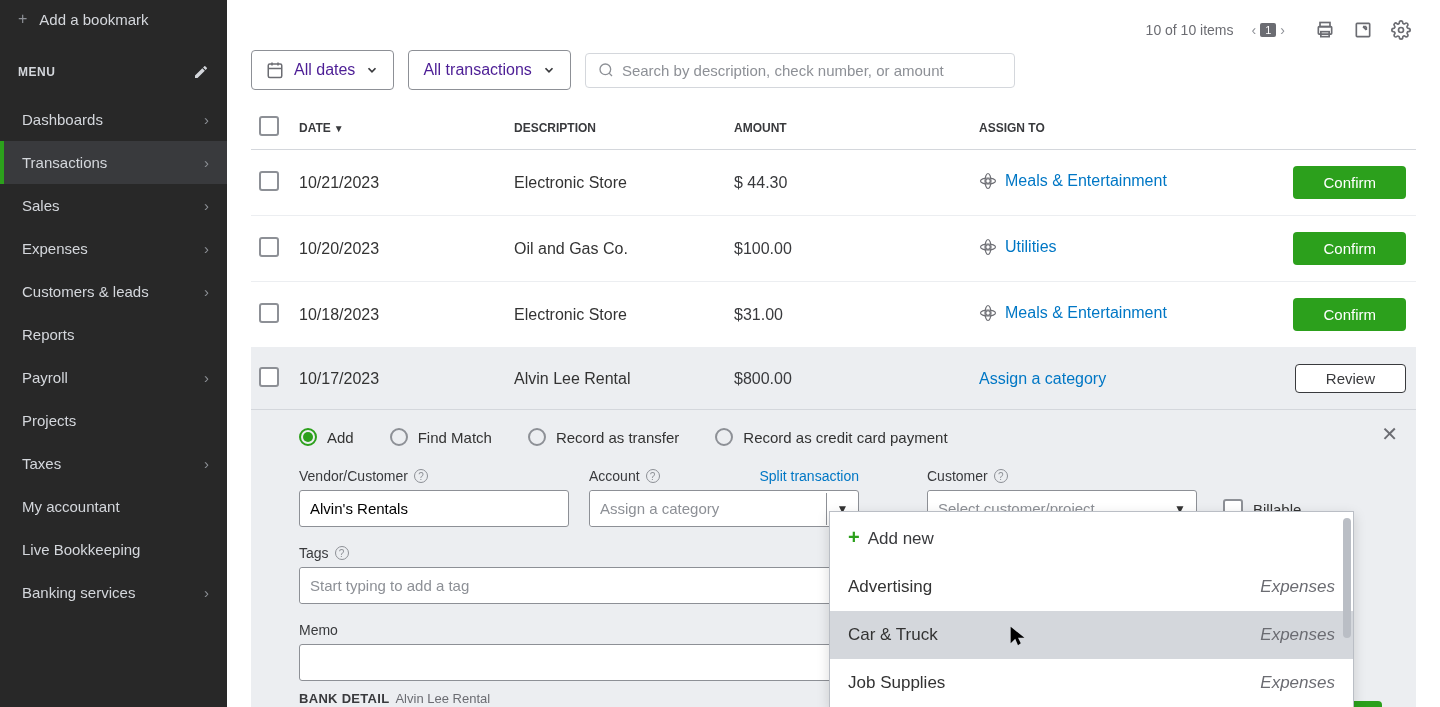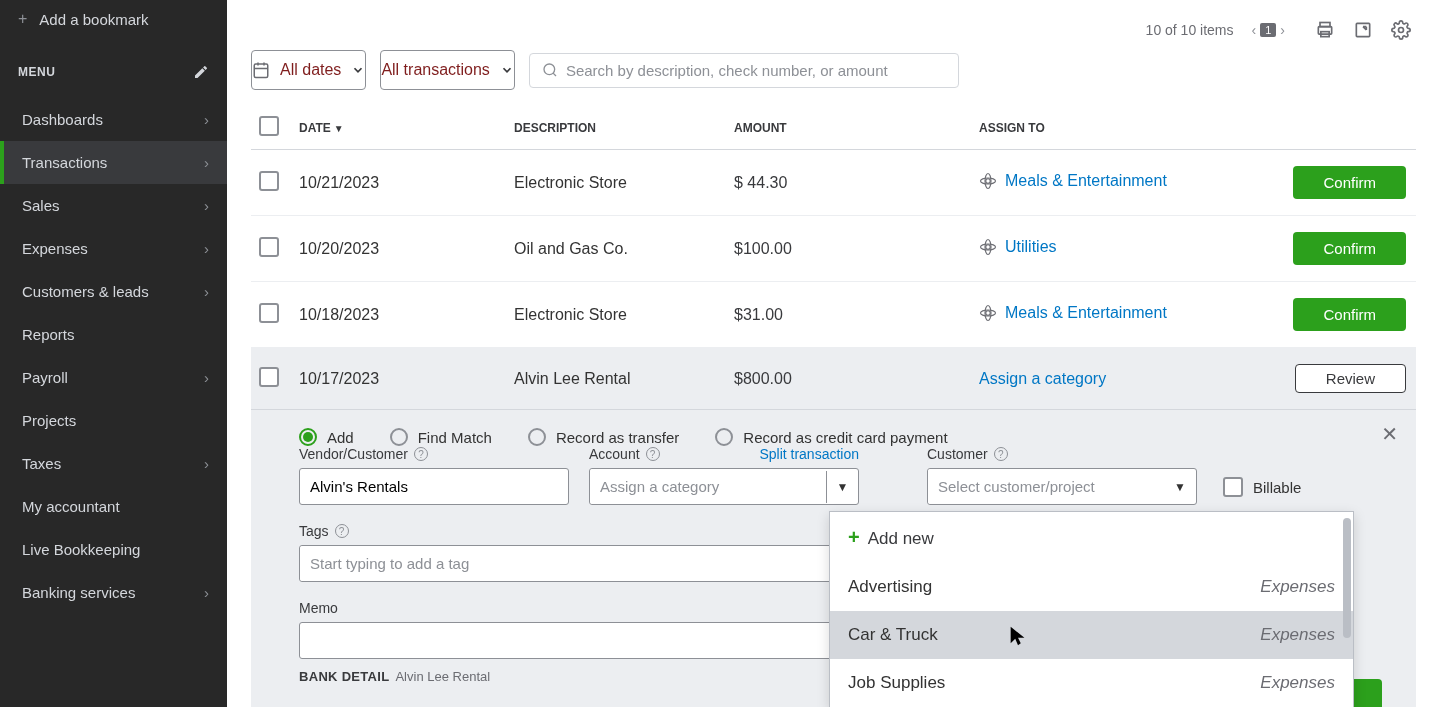--- a/index.html
+++ b/index.html
@@ -20,21 +20,21 @@
   
   .main { flex: 1; padding: 0 24px; overflow: hidden; position: relative; }
   
   .toolbar-row { display: flex; align-items: center; justify-content: flex-end; padding: 20px 5px 10px 0; color: #6b6c72; font-size: 14px; gap: 10px; }
   .pager { display: inline-flex; align-items: center; gap: 4px; margin-left: 8px; color: #8d9096; }
   .pager .pg { background: #6b6c72; color: #fff; border-radius: 2px; padding: 1px 5px; font-size: 11px; }
   .top-icons { display: flex; gap: 18px; margin-left: 20px; }
   .top-icon { width: 20px; height: 20px; color: #6b6c72; cursor: pointer; }
   
   .filters-row { display: flex; align-items: center; gap: 14px; margin-bottom: 16px; }
-  .filter-btn { display: flex; align-items: center; gap: 10px; border: 1.5px solid #8d9096; border-radius: 4px; padding: 10px 0; font-size: 16px; color: #7f1d1d; cursor: pointer; background: #fff; }
+  .filter-btn { display: flex; align-items: center; gap: 10px; border: 1.5px solid #8d9096; border-radius: 4px; padding: 10px 14px; font-size: 16px; color: #4c1d95; cursor: pointer; background: #fff; }
   .filter-btn .caret { color: #393a3d; }
   .search { flex: 0 0 430px; display: flex; align-items: center; border: 1px solid #d4d7dc; border-radius: 4px; padding: 8px 12px; color: #8d9096; }
   .search input { border: none; outline: none; font-size: 15px; color: #1d4ed8; flex: 1; margin-left: 8px; }
   .search input::placeholder { color: #8d9096; }
   
   
   .table { width: 100%; }
   .thead { display: flex; align-items: center; padding: 10px 0; border-bottom: 1px solid #d4d7dc; font-size: 12px; font-weight: 700; color: #393a3d; text-transform: uppercase; }
   .col-check { width: 48px; padding-left: 8px; }
   .col-date { width: 215px; }
@@ -50,21 +50,21 @@
   .amount { color: #393a3d; }
   .assign-link { color: #0077c5; display: inline-flex; align-items: flex-start; gap: 8px; }
   .assign-link-plain { color: #0077c5; cursor: pointer; }
   .cat-icon { width: 18px; height: 18px; }
   .confirm-btn { background: #2ca01c; color: #fff; border: none; border-radius: 4px; padding: 8px 30px; font-size: 15px; cursor: pointer; }
   .review-btn { background: #fff; color: #393a3d; border: 1.5px solid #393a3d; border-radius: 4px; padding: 5px 30px; font-size: 15px; cursor: pointer; }
   
   
   .detail { background: #eceef1; padding: 18px 48px 24px 48px; position: relative; }
   .close-x { position: absolute; right: 18px; top: 12px; font-size: 20px; color: #6b6c72; cursor: pointer; }
-  .radio-row { display: flex; gap: 36px; align-items: center; }
+  .radio-row { display: flex; gap: 36px; align-items: center; margin-bottom: 22px; }
   .radio { display: flex; align-items: center; gap: 10px; font-size: 15px; cursor: pointer; }
   .rcircle { width: 18px; height: 18px; border: 2px solid #8d9096; border-radius: 50%; display: inline-flex; align-items: center; justify-content: center; }
   .rcircle.sel { border-color: #2ca01c; }
   .rcircle.sel::after { content: ""; width: 10px; height: 10px; background: #2ca01c; border-radius: 50%; }
   
   .form-row { display: flex; gap: 20px; align-items: flex-end; margin-bottom: 18px; }
   .field { display: flex; flex-direction: column; }
   .field-label { font-size: 14px; color: #393a3d; margin-bottom: 6px; display: flex; align-items: center; gap: 6px; }
   .help-icon { width: 14px; height: 14px; border: 1px solid #8d9096; border-radius: 50%; font-size: 10px; display: inline-flex; align-items: center; justify-content: center; color: #8d9096; }
   .input { border: 1px solid #8d9096; background: #fff; padding: 9px 10px; font-size: 15px; border-radius: 3px; }

